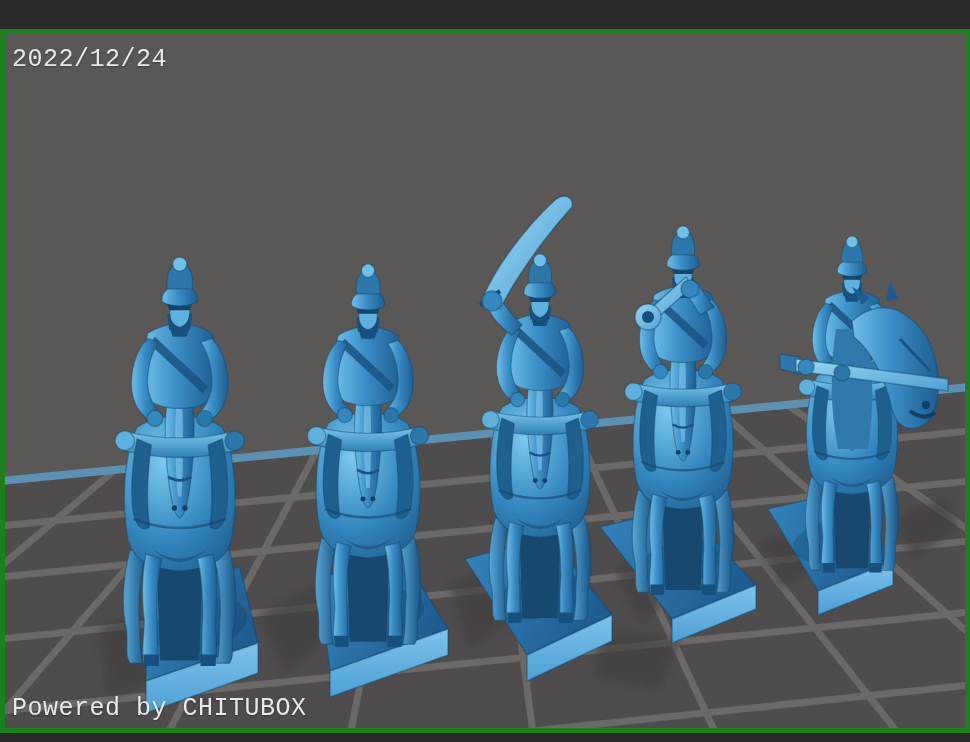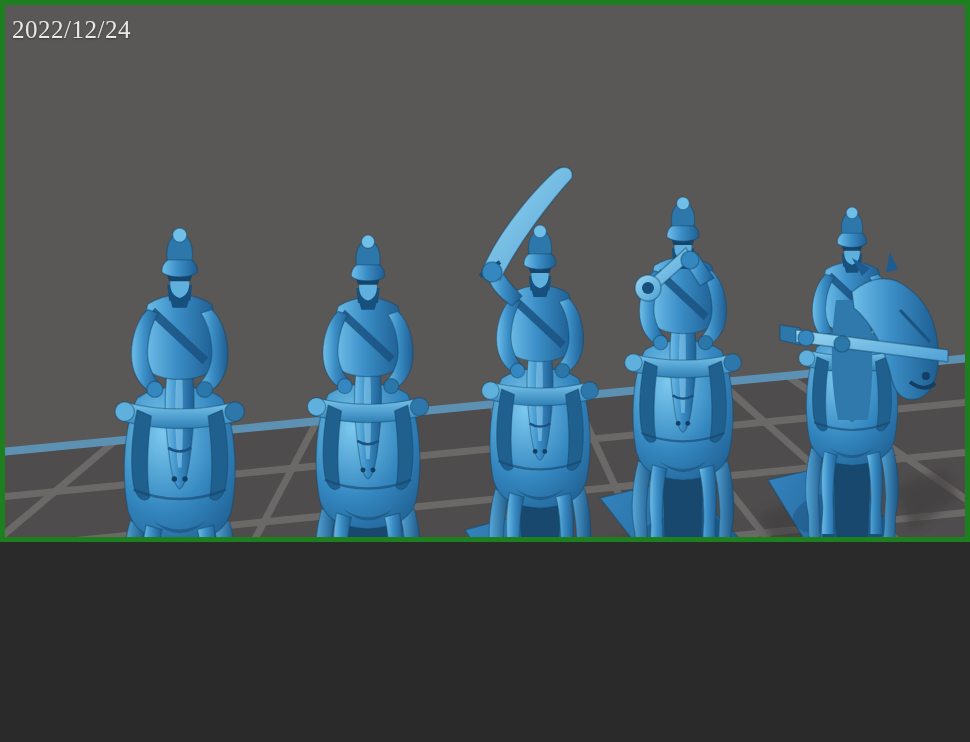--- a/index.html
+++ b/index.html
@@ -1,19 +1,20 @@
 <!DOCTYPE html>
 <html style="--bg: #5a5757; --text: #e9e9e9; --border: #1e7f1e;"><head>
 <meta charset="utf-8">
 <style>
   html,body{margin:0;padding:0;background:#2a2a2a;}
   .stage{
-    position:relative;width:970px;height:542px;overflow:hidden;
+    position:relative;width:970px;height:704px;overflow:hidden;
     background:var(--bg,#5a5757);
-    font-family:Liberation Serif, serif;
+    font-family:Liberation Mono, monospace;
+    margin-top:29px;
   }
   .frame{
     position:absolute;inset:0;z-index:60;pointer-events:none;
     border:5px solid var(--border,#1e7f1e);
     box-sizing:border-box;
   }
   .overlay-text{
     position:absolute;z-index:40;color:var(--text,#e9e9e9);
     font-size:25px;letter-spacing:.5px;
     text-shadow:0 1px 2px rgba(0,0,0,.35);
@@ -213,15 +214,16 @@
       <use href="#cav" xlink:href="#cav" transform="translate(285,235) scale(0.83)"></use>
     </g>
 
     <g aria-label="Cavalry trooper leaning forward holding reins and carbine">
       <use href="#cav" xlink:href="#cav" transform="translate(91,228) scale(0.887)"></use>
     </g>
   </svg>
 
   <div class="overlay-text date-stamp">2022/12/24</div>
 
+  <div class="overlay-text watermark">Powered by CHITUBOX</div>
 
   <div class="frame"></div>
 </div>
 
 </body></html>

